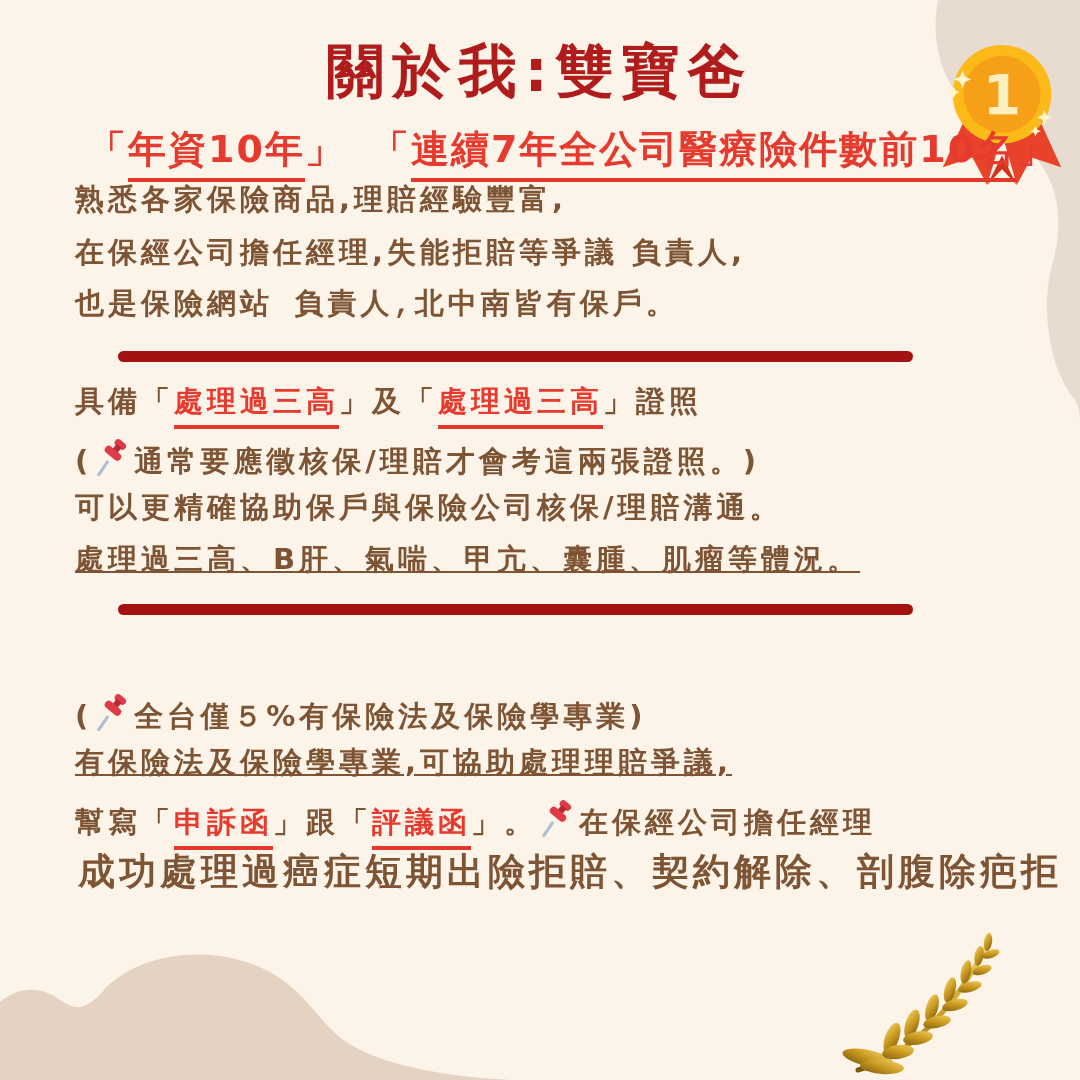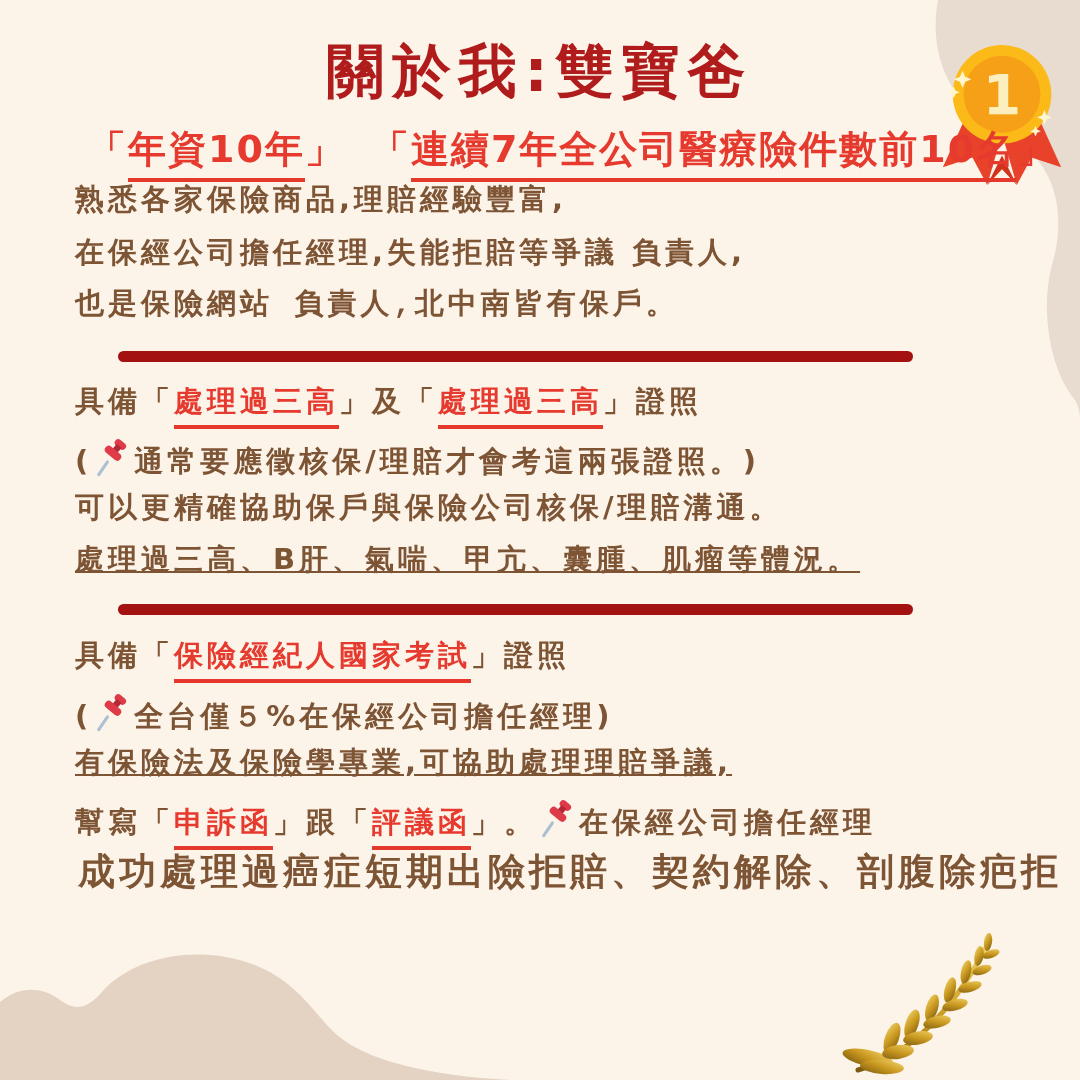--- a/index.html
+++ b/index.html
@@ -79,32 +79,29 @@
           <rect x="16" y="1" width="16" height="9" rx="4.5" fill="#DE3A47"></rect>
           <rect x="20" y="8" width="8" height="8" fill="#B52837"></rect>
           <rect x="12" y="15" width="24" height="10" rx="5" fill="#DE3A47"></rect>
         </g>
       </svg><span>通常要應徵核保/理賠才會考這兩張證照。)</span>
   </div>
   <div class="line" style="top:543px;text-decoration:underline;">處理過三高、B肝、氣喘、甲亢、囊腫、肌瘤等體況。</div>
 
   <div class="divider" style="top:604px;"></div>
 
-  <div class="line" style="top:639px;">
-    <span>具備「</span><span class="red u">保險經紀人國家考試</span><span>」證照</span>
-  </div>
   <div class="line" style="top:691px;">
     <span>(</span><svg class="pin" viewBox="0 0 48 52">
         <line x1="17" y1="31" x2="6" y2="47" stroke="#ACC0D3" stroke-width="4" stroke-linecap="round"></line>
         <g transform="rotate(40 24 20)">
           <rect x="16" y="1" width="16" height="9" rx="4.5" fill="#DE3A47"></rect>
           <rect x="20" y="8" width="8" height="8" fill="#B52837"></rect>
           <rect x="12" y="15" width="24" height="10" rx="5" fill="#DE3A47"></rect>
         </g>
-      </svg><span>全台僅５%在保經公司擔任經理)</span>
+      </svg><span>全台僅５%有保險法及保險學專業)</span>
   </div>
   <div class="line" style="top:746px;text-decoration:underline;">有保險法及保險學專業,可協助處理理賠爭議,</div>
   <div class="line" style="top:797px;">
     <span>幫寫「</span><span class="red u">申訴函</span><span>」跟「</span><span class="red u">評議函</span><span>」。</span><svg class="pin" viewBox="0 0 48 52">
         <line x1="17" y1="31" x2="6" y2="47" stroke="#ACC0D3" stroke-width="4" stroke-linecap="round"></line>
         <g transform="rotate(40 24 20)">
           <rect x="16" y="1" width="16" height="9" rx="4.5" fill="#DE3A47"></rect>
           <rect x="20" y="8" width="8" height="8" fill="#B52837"></rect>
           <rect x="12" y="15" width="24" height="10" rx="5" fill="#DE3A47"></rect>
         </g>

